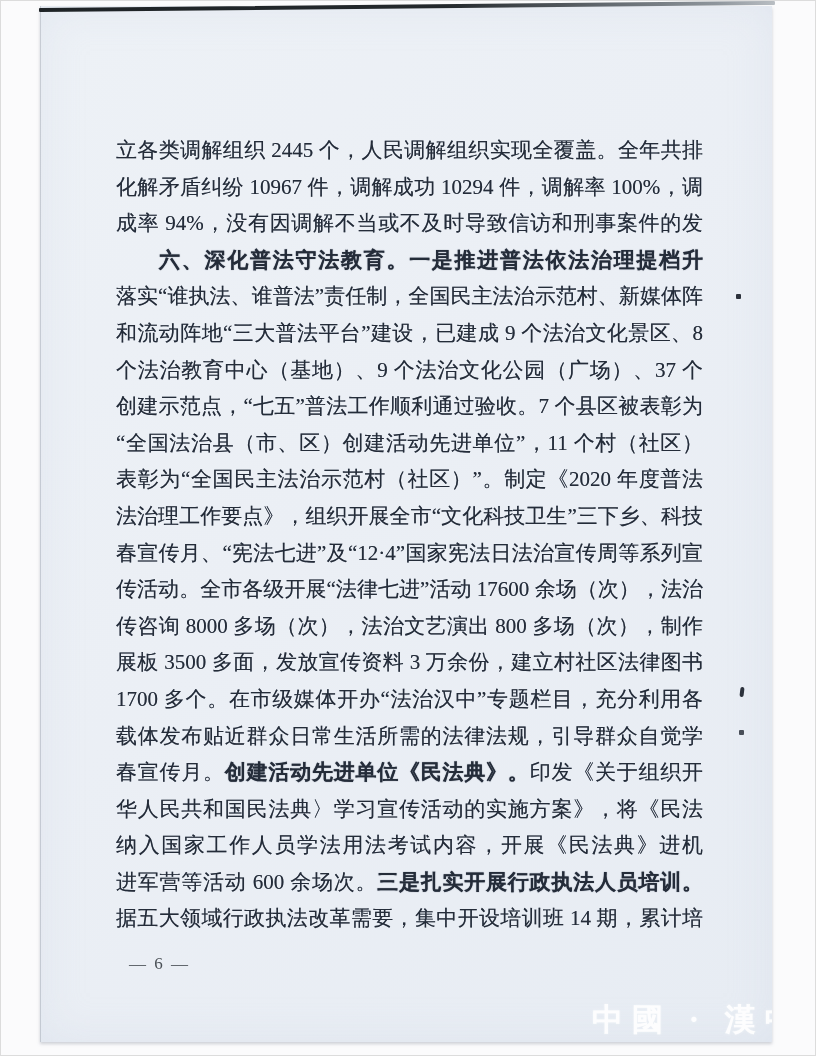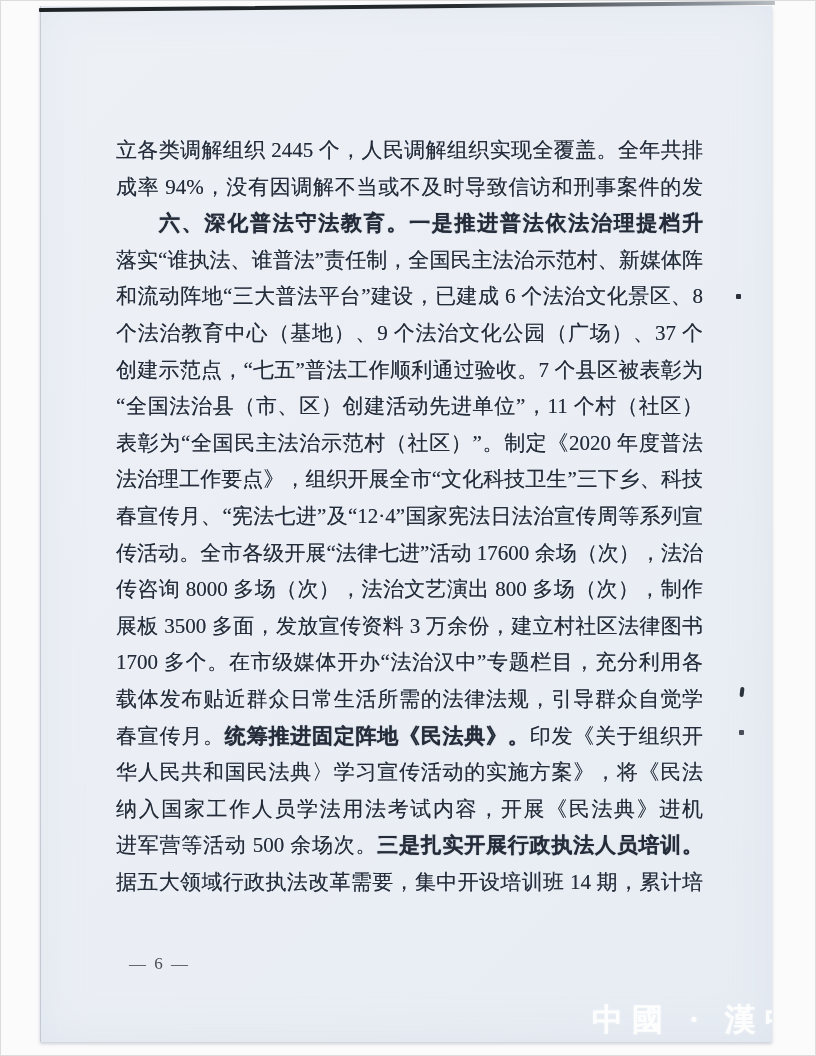--- a/index.html
+++ b/index.html
@@ -87,39 +87,40 @@
 </style>
 </head>
 <body>
 
 <div class="screen">
 
   <div class="page">
 
     <div class="text-block">
         <div class="line"><span>立各类调解组织 2445 个，人民调解组织实现全覆盖。全年共排查</span></div>
+        <div class="line"><span>化解矛盾纠纷 10967 件，调解成功 10294 件，调解率 100%，调</span></div>
         <div class="line"><span>成率 94%，没有因调解不当或不及时导致信访和刑事案件的发生。</span></div>
         <div class="line indent"><span class="bold">六、深化普法守法教育。一是推进普法依法治理提档升级。</span></div>
         <div class="line"><span>落实“谁执法、谁普法”责任制，全国民主法治示范村、新媒体阵地</span></div>
-        <div class="line"><span>和流动阵地“三大普法平台”建设，已建成 6 个法治文化景区、8</span></div>
+        <div class="line"><span>和流动阵地“三大普法平台”建设，已建成 9 个法治文化景区、8</span></div>
         <div class="line"><span>个法治教育中心（基地）、9 个法治文化公园（广场）、37 个法治</span></div>
         <div class="line"><span>创建示范点，“七五”普法工作顺利通过验收。7 个县区被表彰为</span></div>
         <div class="line"><span>“全国法治县（市、区）创建活动先进单位”，11 个村（社区）被</span></div>
         <div class="line"><span>表彰为“全国民主法治示范村（社区）”。制定《2020 年度普法依</span></div>
         <div class="line"><span>法治理工作要点》，组织开展全市“文化科技卫生”三下乡、科技之</span></div>
         <div class="line"><span>春宣传月、“宪法七进”及“12·4”国家宪法日法治宣传周等系列宣</span></div>
         <div class="line"><span>传活动。全市各级开展“法律七进”活动 17600 余场（次），法治宣</span></div>
         <div class="line"><span>传咨询 8000 多场（次），法治文艺演出 800 多场（次），制作法治</span></div>
         <div class="line"><span>展板 3500 多面，发放宣传资料 3 万余份，建立村社区法律图书角</span></div>
         <div class="line"><span>1700 多个。在市级媒体开办“法治汉中”专题栏目，充分利用各类</span></div>
         <div class="line"><span>载体发布贴近群众日常生活所需的法律法规，引导群众自觉学法</span></div>
-        <div class="line"><span>春宣传月。</span><span class="bold">统筹推进固定阵地《民法典》。</span><span>印发《关于组织开展〈中</span></div>
+        <div class="line"><span>春宣传月。</span><span class="bold">创建活动先进单位《民法典》。</span><span>印发《关于组织开展〈中</span></div>
         <div class="line"><span>华人民共和国民法典〉学习宣传活动的实施方案》，将《民法典》</span></div>
         <div class="line"><span>纳入国家工作人员学法用法考试内容，开展《民法典》进机关、</span></div>
-        <div class="line"><span>进军营等活动 500 余场次。</span><span class="bold">三是扎实开展行政执法人员培训。</span></div>
+        <div class="line"><span>进军营等活动 600 余场次。</span><span class="bold">三是扎实开展行政执法人员培训。</span></div>
         <div class="line"><span>据五大领域行政执法改革需要，集中开设培训班 14 期，累计培训</span></div>
       </div>
 
     <div class="page-number">— 6 —</div>
 
     <div class="watermark">中國 · 漢中</div>
 
     <div class="speck s1"></div>
     <div class="speck s2"></div>
     <div class="speck s3"></div>

